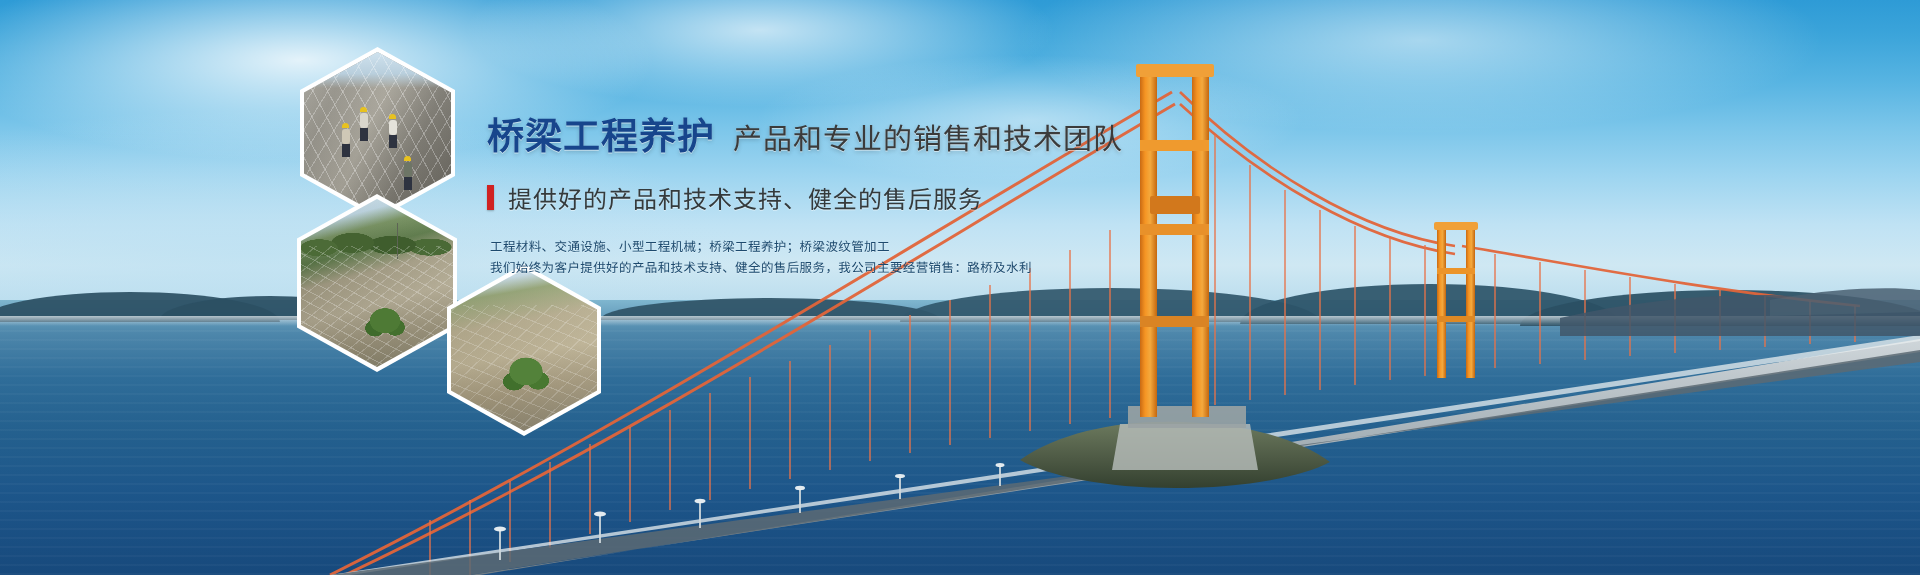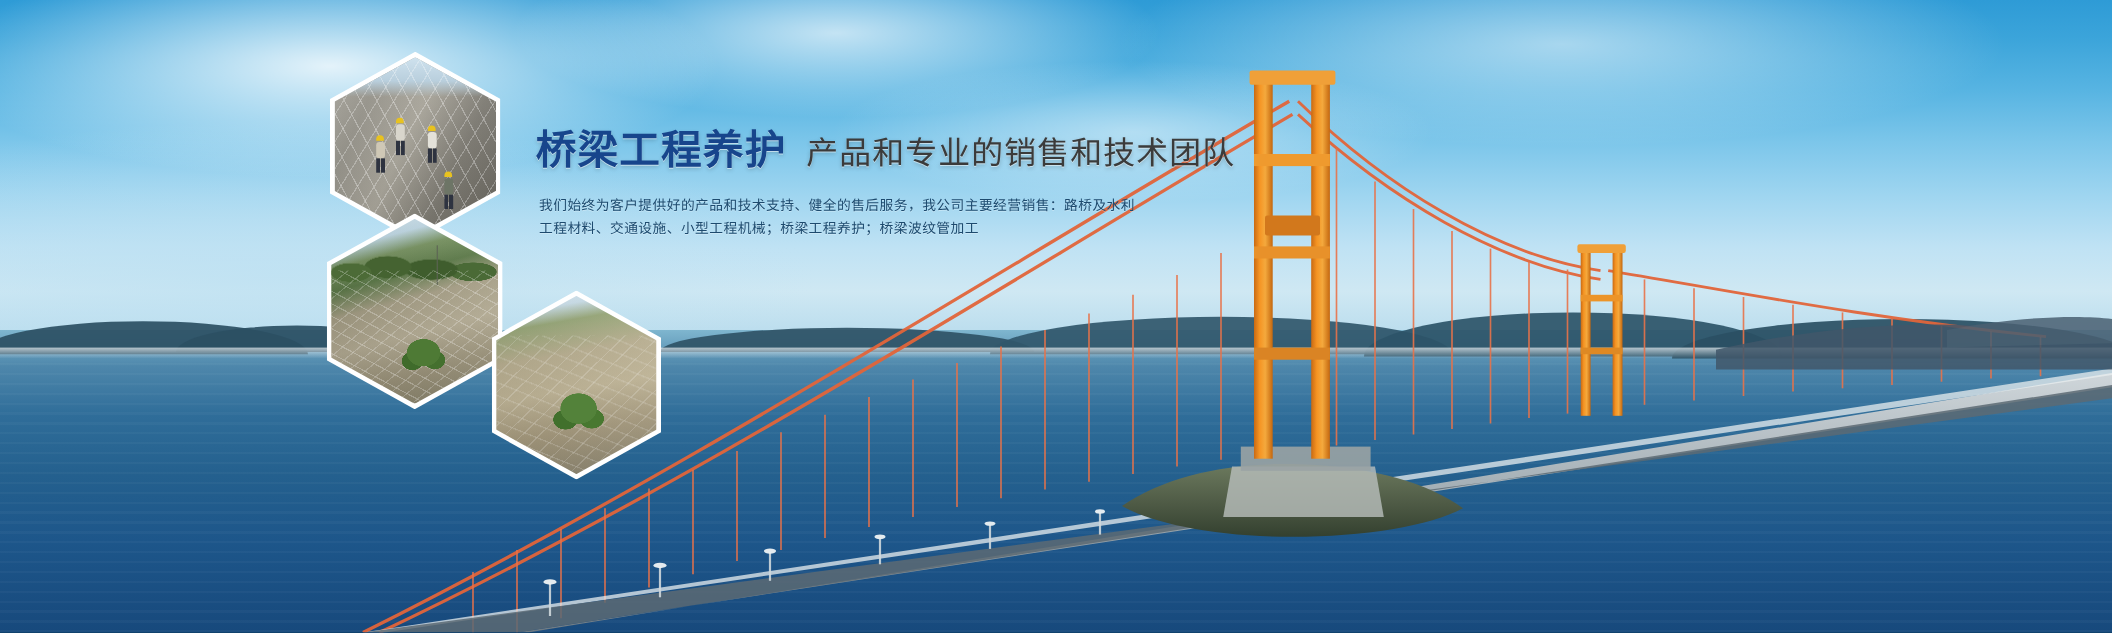--- a/index.html
+++ b/index.html
@@ -391,20 +391,24 @@
     </div>
   </div>
 
   <div class="copy">
 
     <div class="headline">
       <span class="h-main">桥梁工程养护</span>
       <span class="h-sub">产品和专业的销售和技术团队</span>
     </div>
 
+    <div class="subline">
+      <span class="bar"></span>
+      <span class="txt">提供好的产品和技术支持、健全的售后服务</span>
+    </div>
 
     <div class="body-copy">
+      <p>工程材料、交通设施、小型工程机械；桥梁工程养护；桥梁波纹管加工</p>
       <p>我们始终为客户提供好的产品和技术支持、健全的售后服务，我公司主要经营销售：路桥及水利</p>
-      <p>工程材料、交通设施、小型工程机械；桥梁工程养护；桥梁波纹管加工</p>
     </div>
 
   </div>
 </div>
 
 </body></html>

